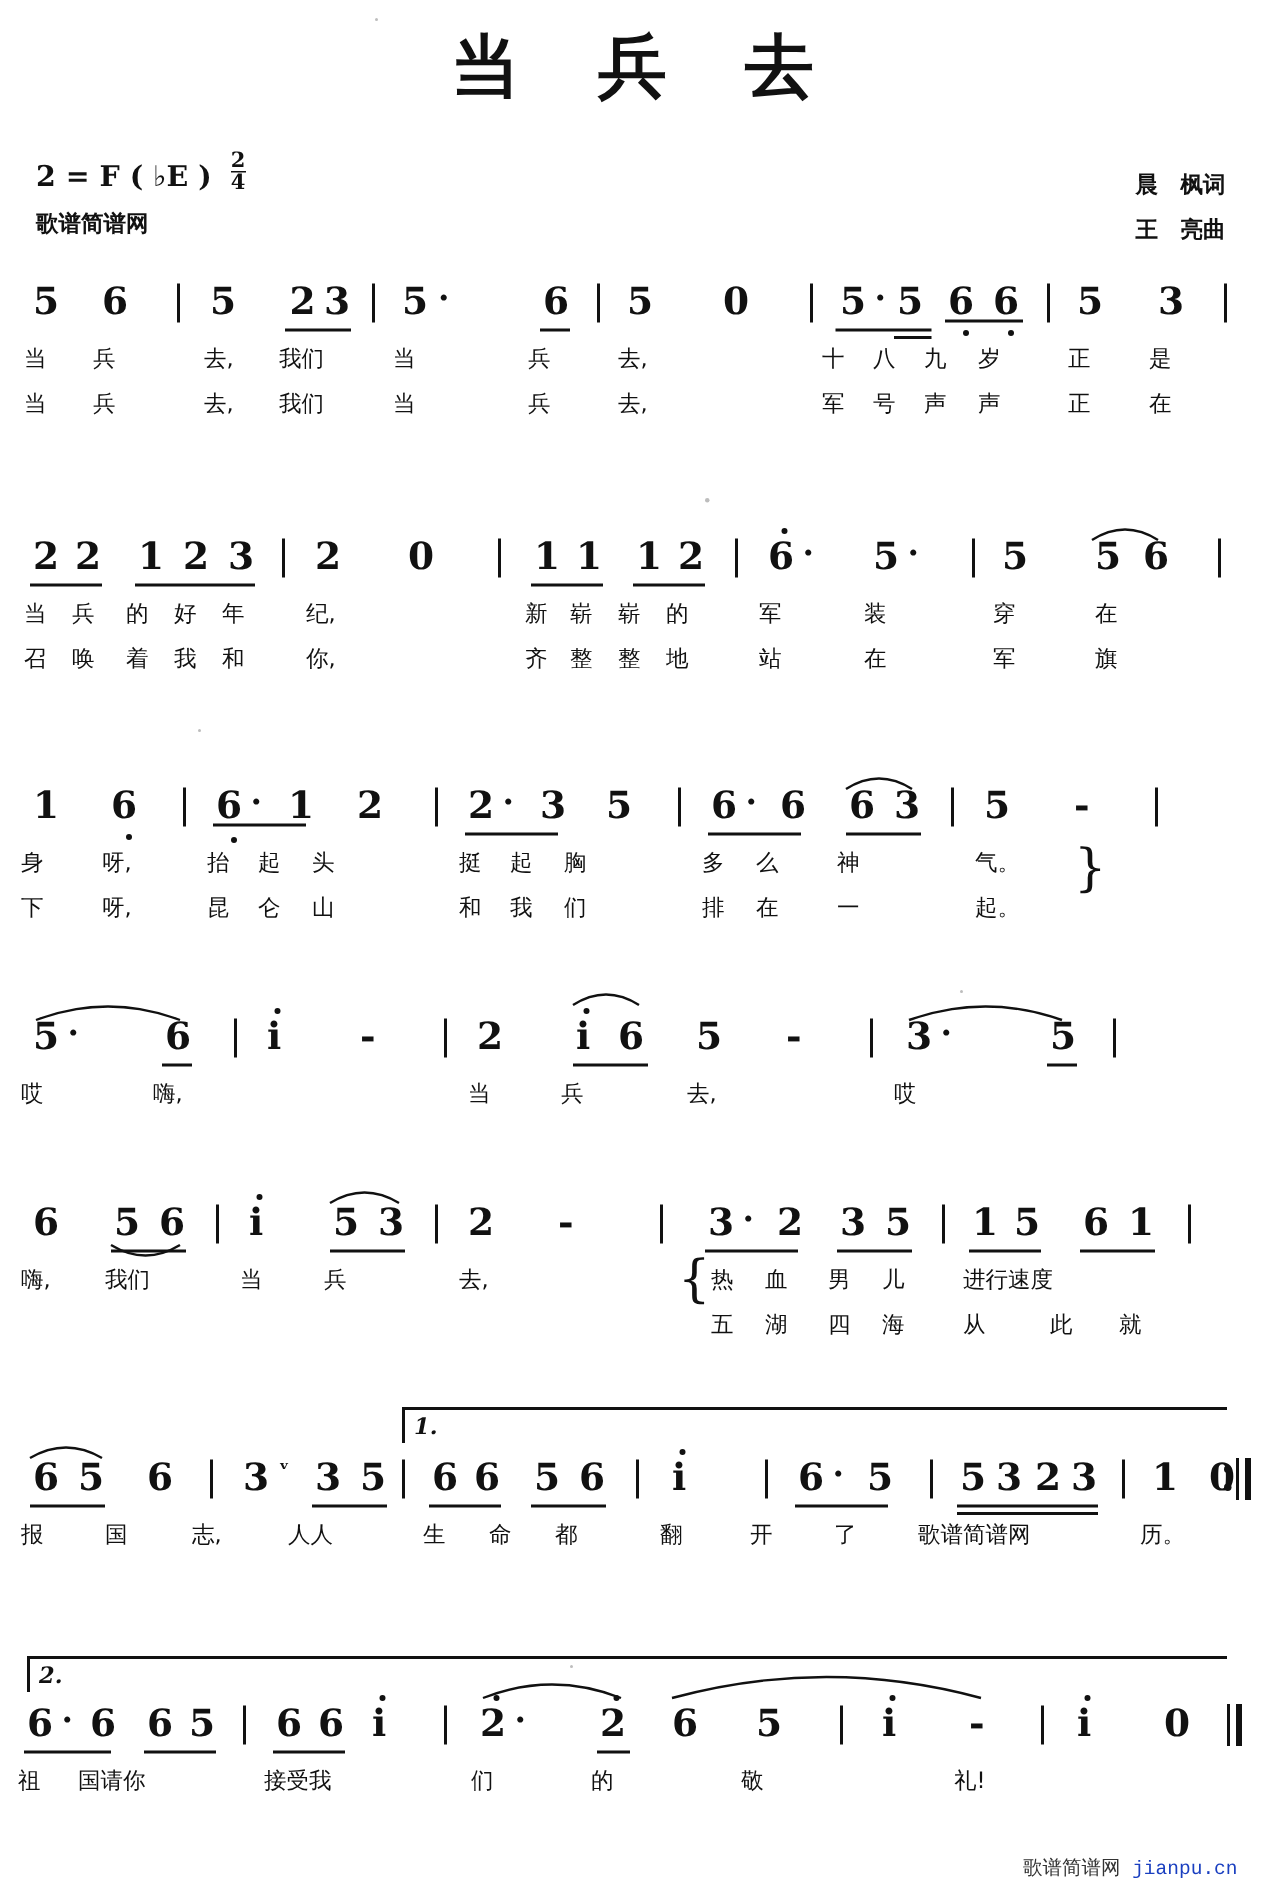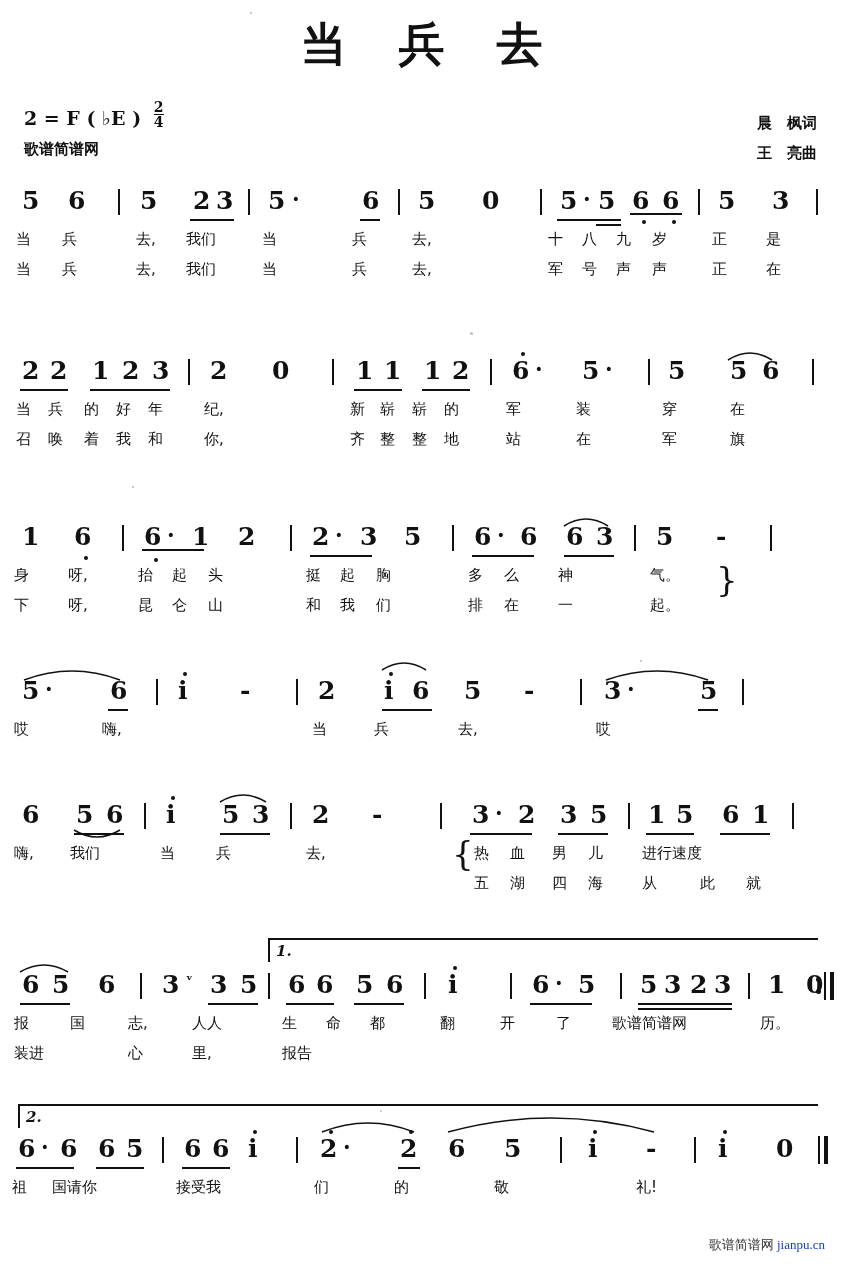--- a/index.html
+++ b/index.html
@@ -103,21 +103,21 @@
   }
   .vmark{
     position:absolute;
     font-family:"DejaVu Serif","Liberation Serif",serif;
     font-size:14px;font-weight:bold;
   }
   
   .watermark{
     position:absolute;right:18px;bottom:10px;
     font-size:13px;
-    font-family:Liberation Serif, serif;
+    font-family:Liberation Mono, monospace;
     color:#333;
   }
   .wm2{color:#1a3fc0;}
   
   .speck{position:absolute;background:#bdbdbd;border-radius:50%;}
 </style>
 </head>
 <body>
 
 <div class="sheet">
@@ -517,26 +517,20 @@
       <span class="l" style="left:192px;">人人</span>
       <span class="l" style="left:282px;">生</span>
       <span class="l" style="left:326px;">命</span>
       <span class="l" style="left:370px;">都</span>
       <span class="l" style="left:440px;">翻</span>
       <span class="l" style="left:500px;">开</span>
       <span class="l" style="left:556px;">了</span>
       <span class="l" style="left:612px;">歌谱简谱网</span>
       <span class="l" style="left:760px;">历。</span>
     </div>
-    <div class="lyr">
-      <span class="l" style="left:14px;">装进</span>
-      <span class="l" style="left:128px;">心</span>
-      <span class="l" style="left:192px;">里,</span>
-      <span class="l" style="left:282px;">报告</span>
-    </div>
   </div>
 
   <div class="sys" style="top:1098px;">
     <div class="volta" style="left:18px;top:6px;width:798px;">
       <span>2.</span>
     </div>
 
     <div class="notes" style="margin-top:36px;">
       <span class="n" style="left:18px;">6</span>
       <span class="n" style="left:41px;font-size:22px;">·</span>

